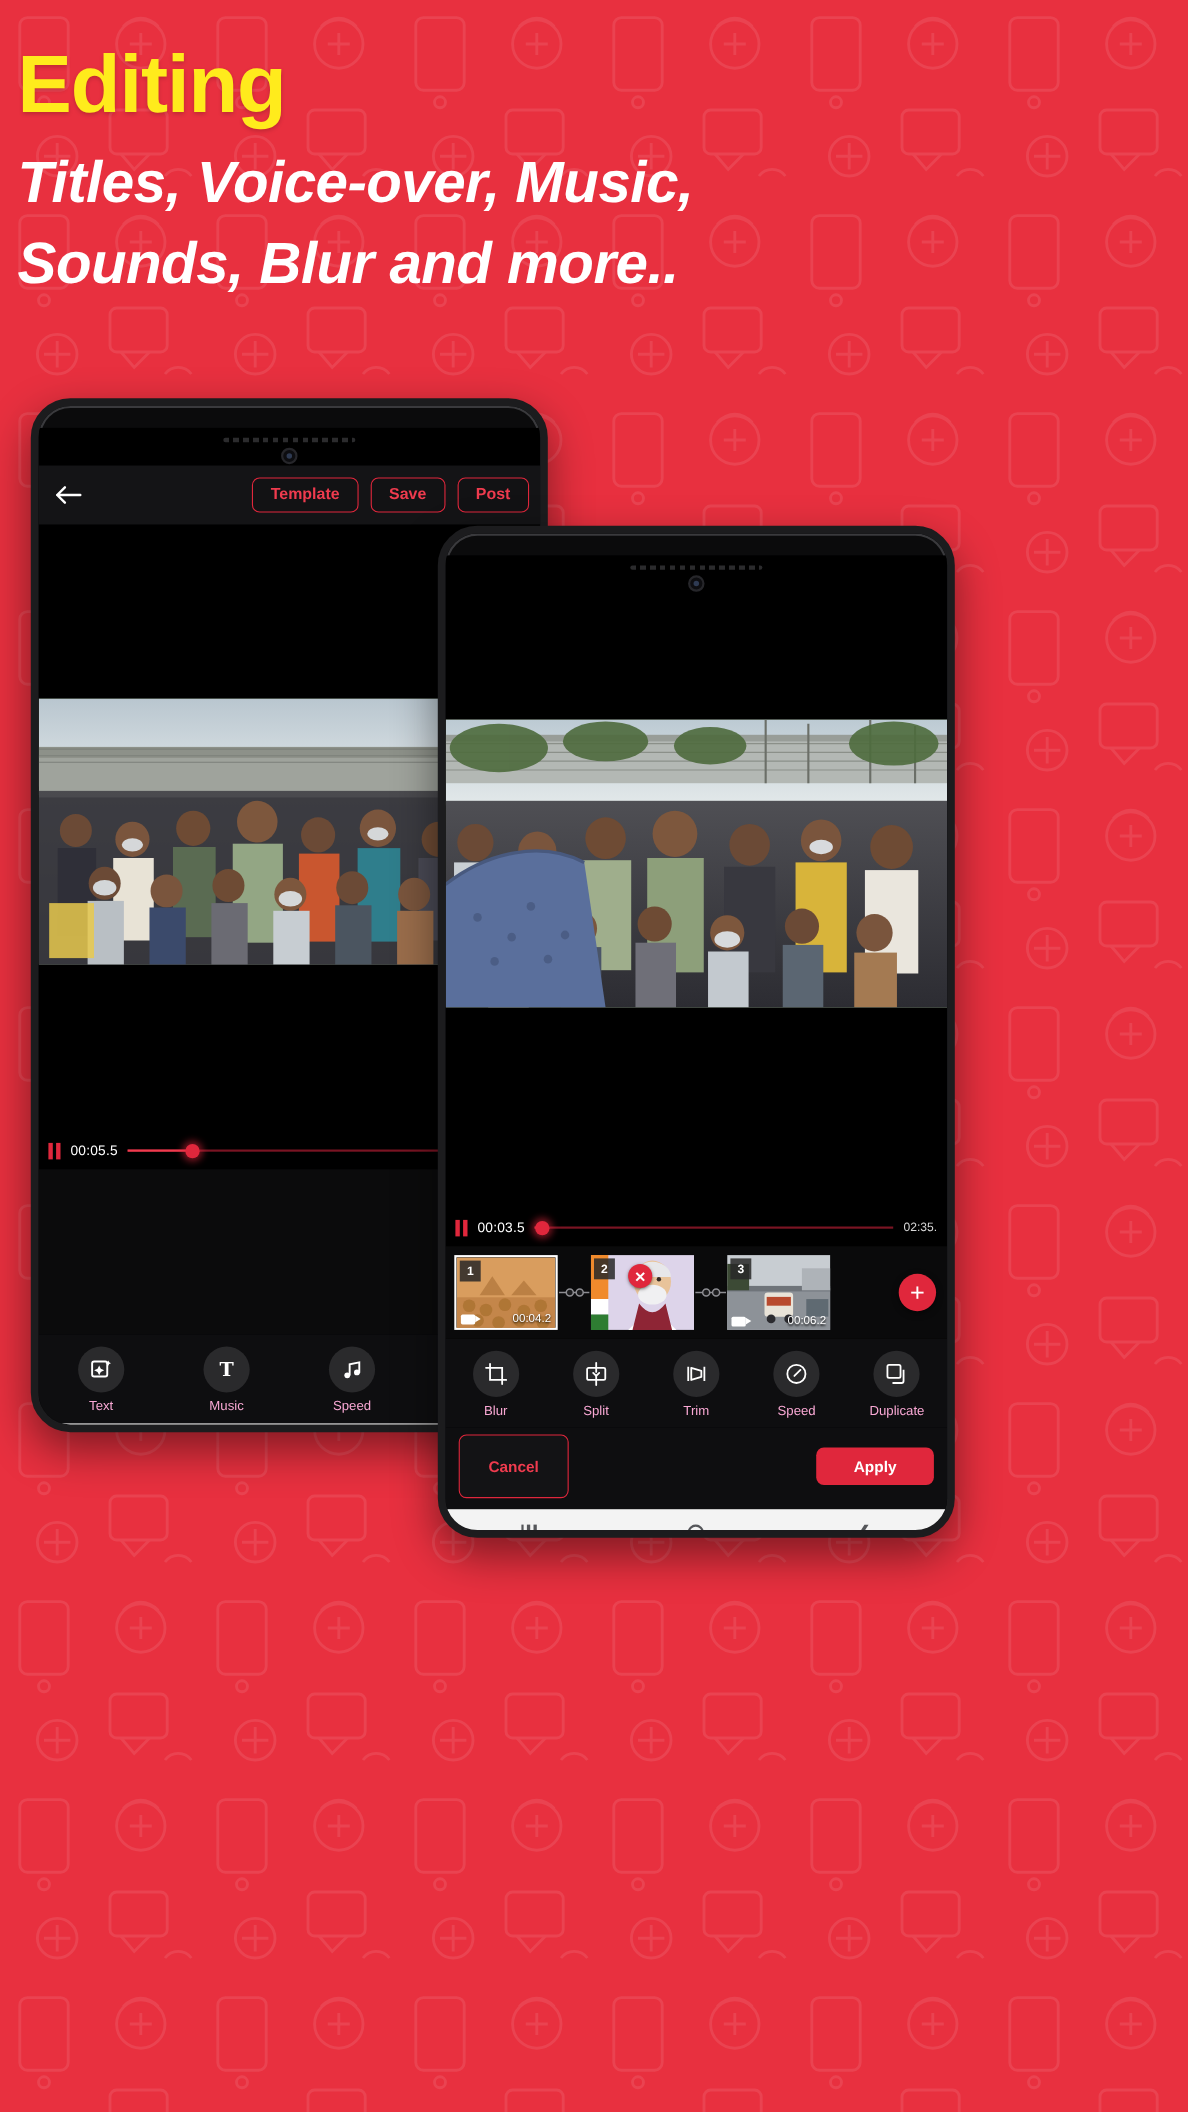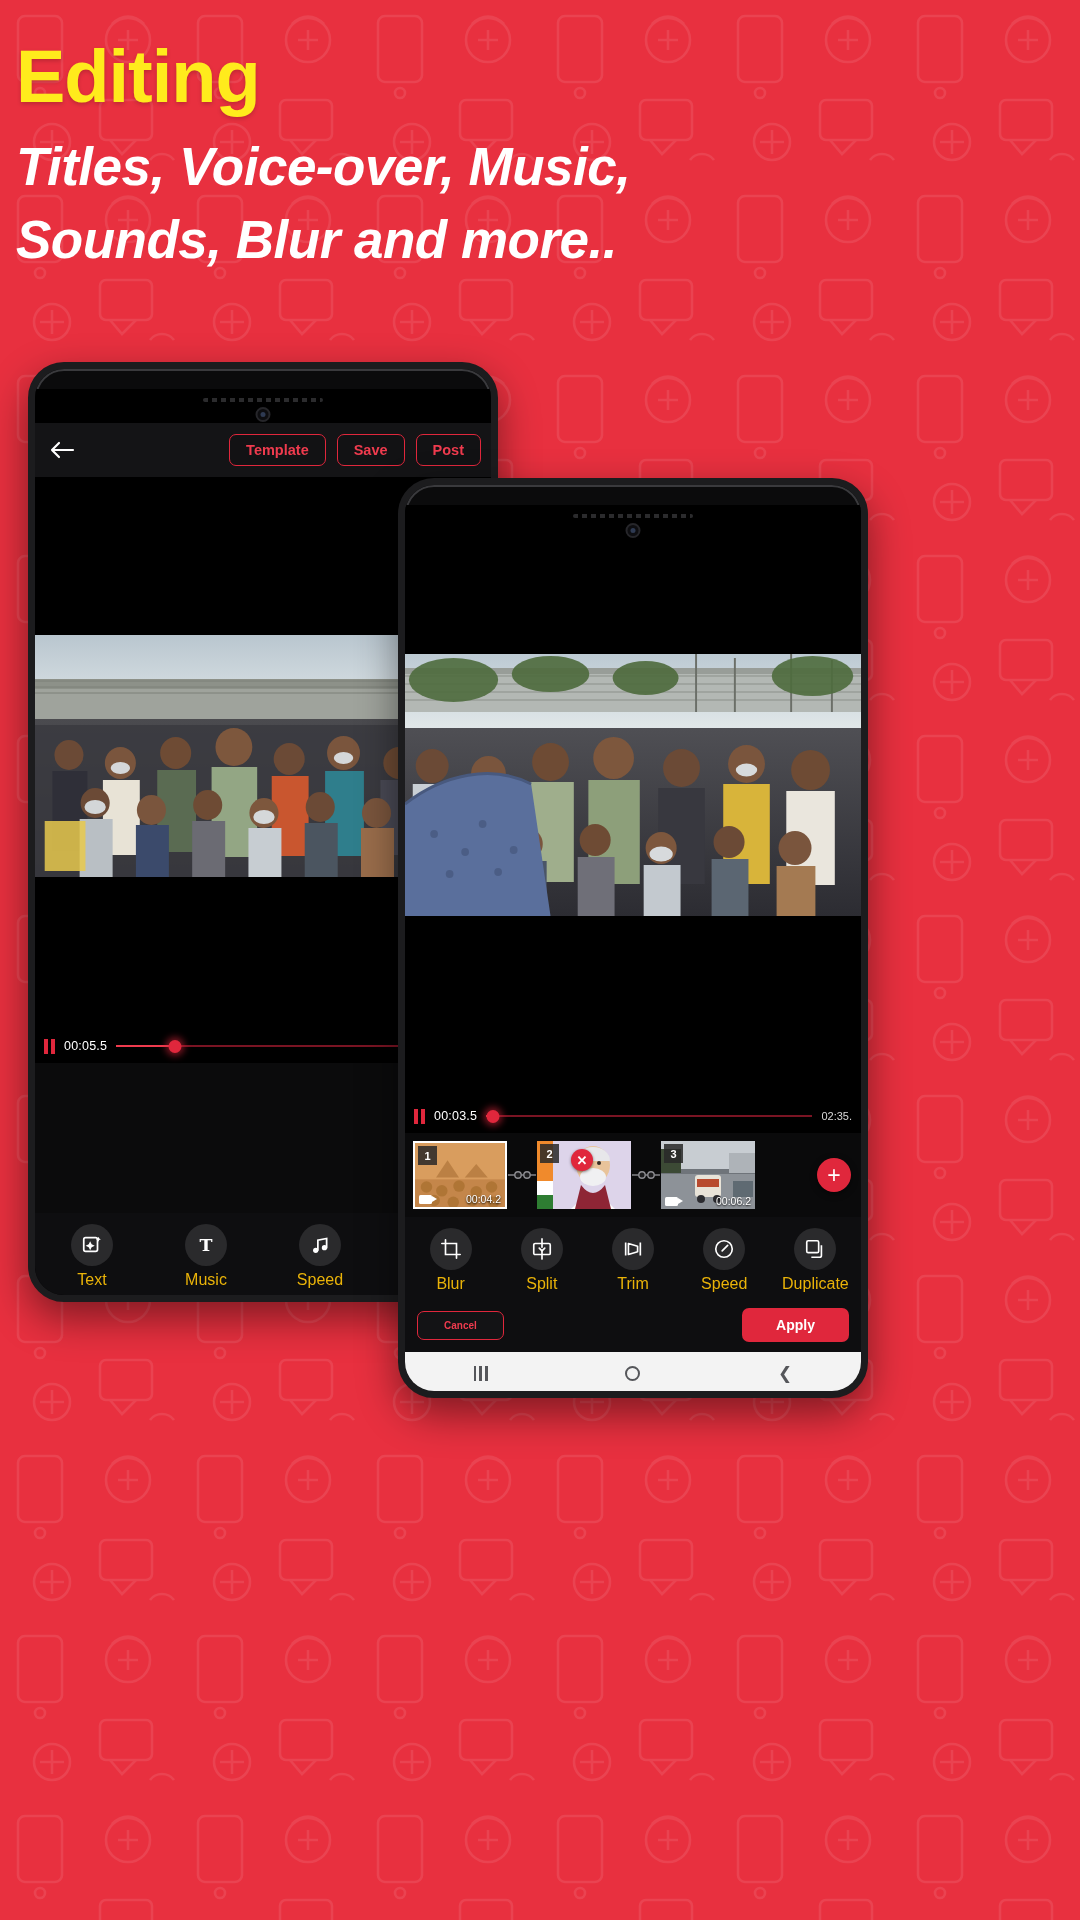--- a/index.html
+++ b/index.html
@@ -125,27 +125,27 @@
     box-shadow:0 2px 6px rgba(0,0,0,.5); z-index:4;
   }
 
   
   .toolrow { display:flex; background:#0e0e10; padding:11px 0 9px; }
   .tool { flex:1 1 0; display:flex; flex-direction:column; align-items:center; gap:5px; }
   .tool-ic {
     width:42px; height:42px; border-radius:50%; background:#2a2a2c;
     display:flex; align-items:center; justify-content:center;
   }
-  .tool-lb { color:#eab308; font-size:16px; }
+  .tool-lb { color:#f9a8d4; font-size:12px; }
 
   
   .actionrow { display:flex; align-items:center; justify-content:space-between; padding:6px 12px 10px; background:#0e0e10; }
   .btn-cancel {
     border:1.6px solid #e0273c; border-radius:7px; color:#ef3b4e;
-    font-size:10px; font-weight:bold; padding:8px 26px; background:#131315;
+    font-size:14px; font-weight:bold; padding:20px 26px; background:#131315;
   }
   .btn-apply {
     border:none; border-radius:7px; background:#e0273c; color:#fff;
     font-size:14px; font-weight:bold; padding:9px 34px;
   }
 
   
   .navbar { display:flex; align-items:center; justify-content:space-around; height:42px; background:#f3f3f3; }
   .nav-ic { color:#55565a; font-size:17px; }
   .nav-rec { display:flex; gap:3px; }

